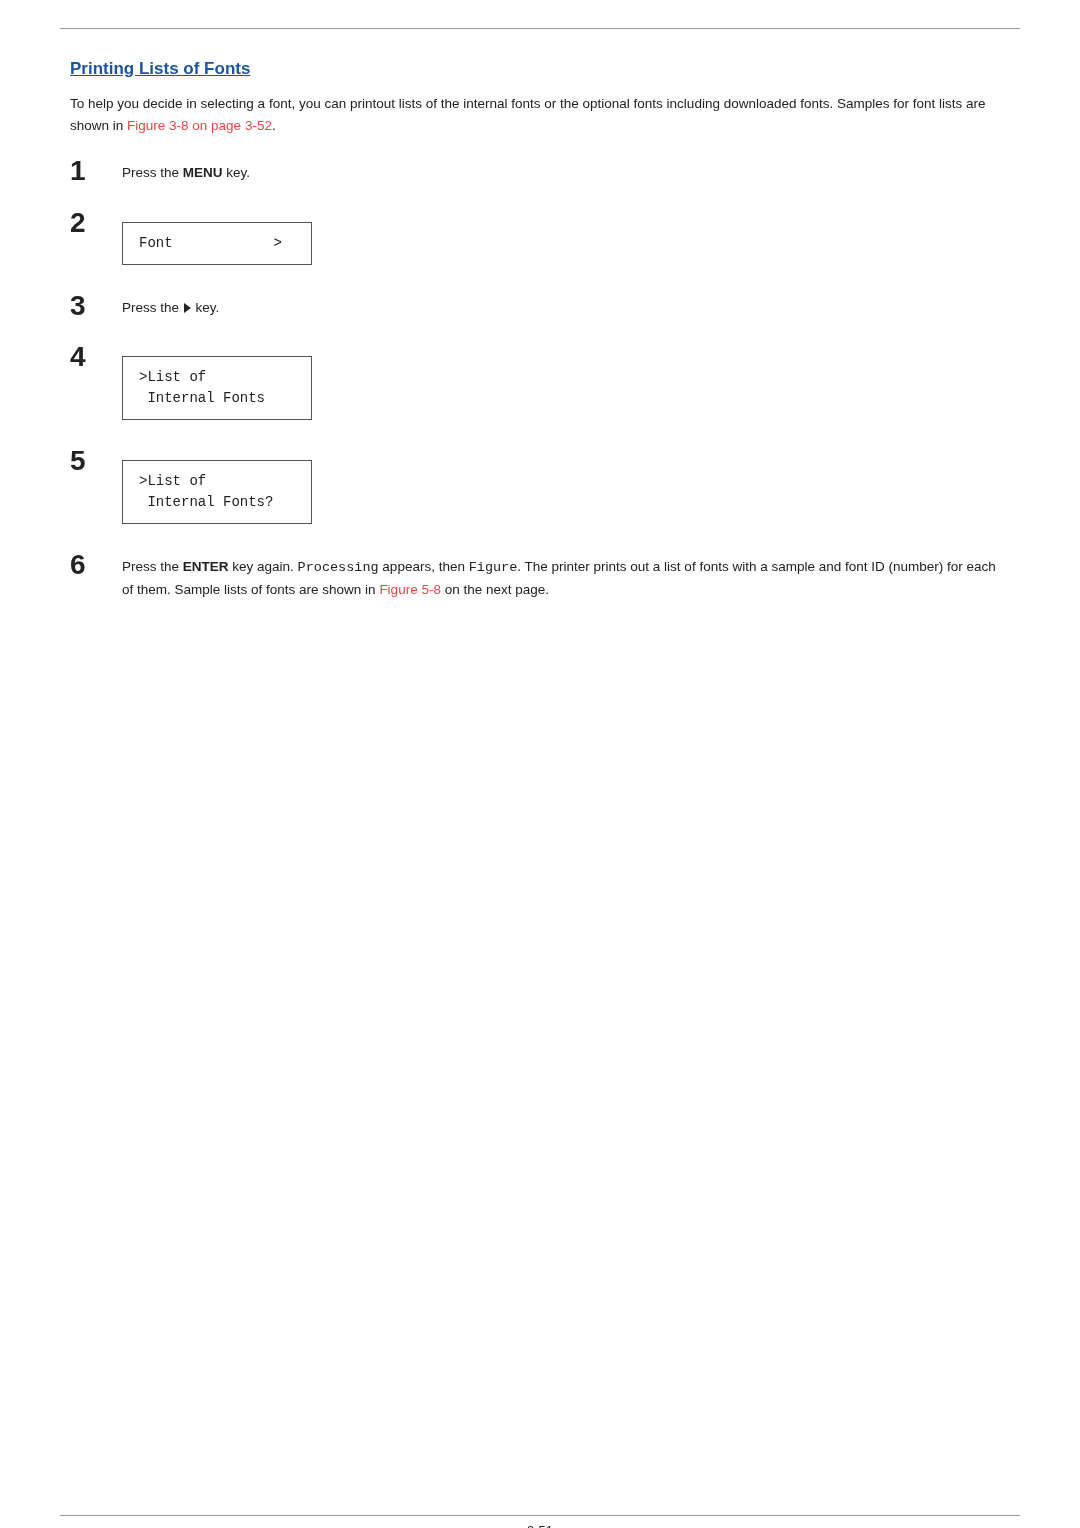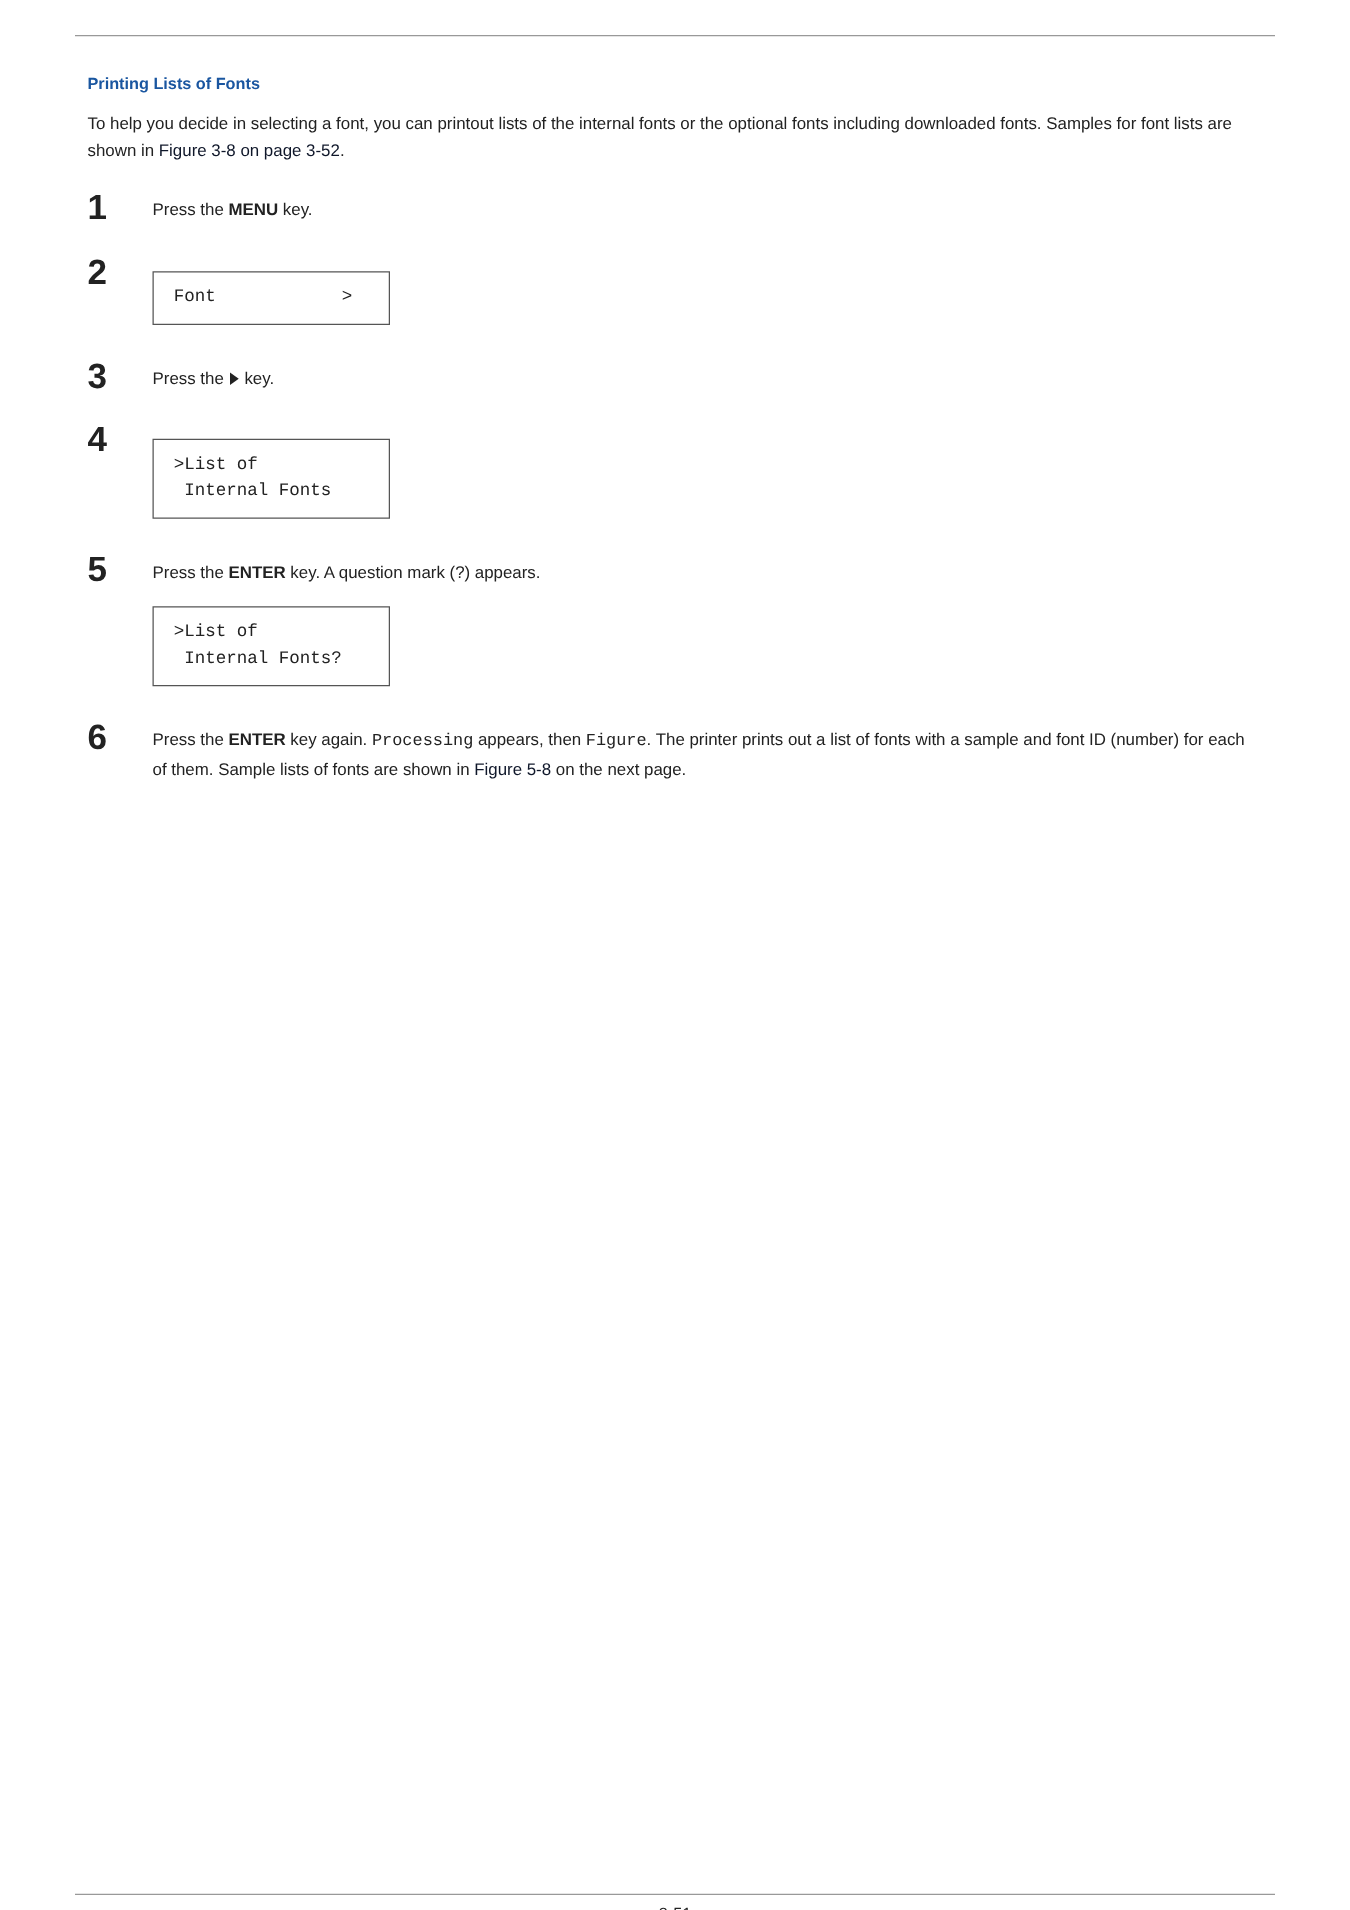--- a/index.html
+++ b/index.html
@@ -43,35 +43,36 @@
       color: #1a56a0;
       font-weight: bold;
     }
 
     .content-area {
       margin: 0 70px 0 70px;
       padding-top: 30px;
     }
 
     .section-heading {
-      font-size: 13px;
+      font-size: 17px;
       font-weight: bold;
       color: #1a56a0;
       margin-bottom: 14px;
+      text-decoration: underline;
     }
 
     .intro-text {
       font-size: 13.5px;
       line-height: 1.6;
       margin-bottom: 22px;
       color: #222;
     }
 
     .link-text {
-      color: #0f172a;
+      color: #ef4444;
       text-decoration: none;
     }
 
     .steps-list {
       list-style: none;
       padding: 0;
       margin: 0;
     }
 
     .step-item {
@@ -221,21 +222,20 @@
           <div class="lcd-box">
             &gt;List of<br>
             &nbsp;Internal Fonts
           </div>
         </div>
       </li>
 
       <li class="step-item">
         <span class="step-number">5</span>
         <div class="step-content">
-          <p>Press the <span class="bold-key">ENTER</span> key. A question mark (?) appears.</p>
           <div class="lcd-box">
             &gt;List of<br>
             &nbsp;Internal Fonts?
           </div>
         </div>
       </li>
 
       <li class="step-item">
         <span class="step-number">6</span>
         <div class="step-content">

